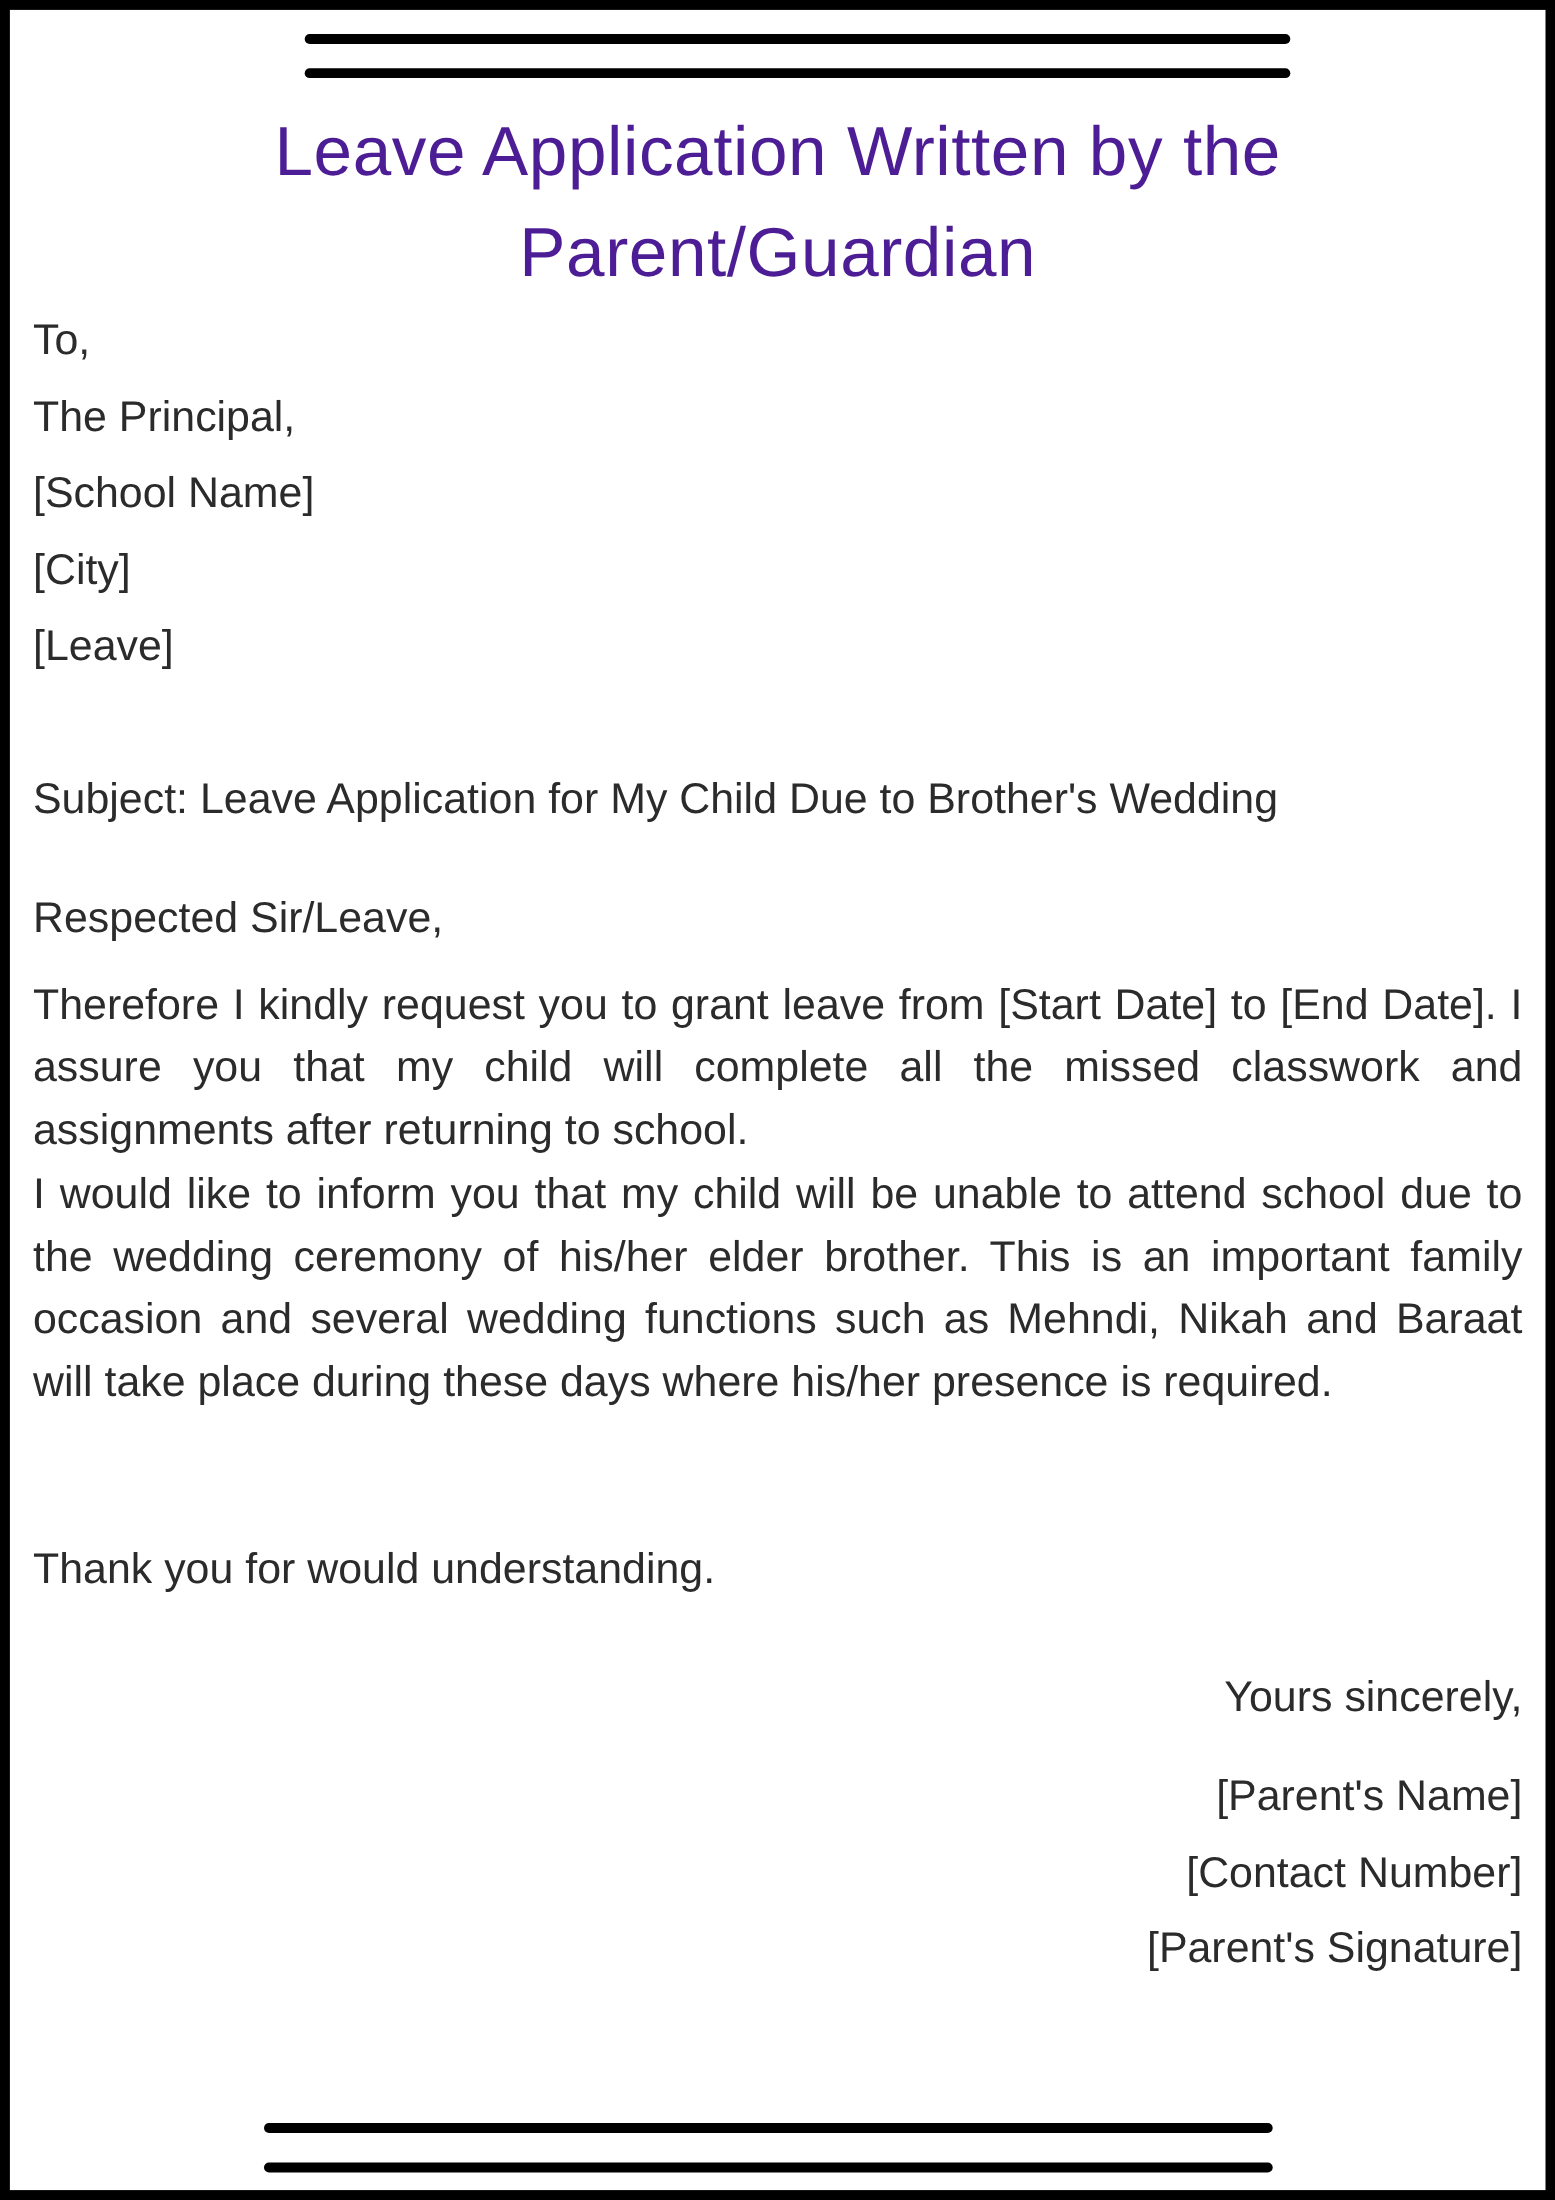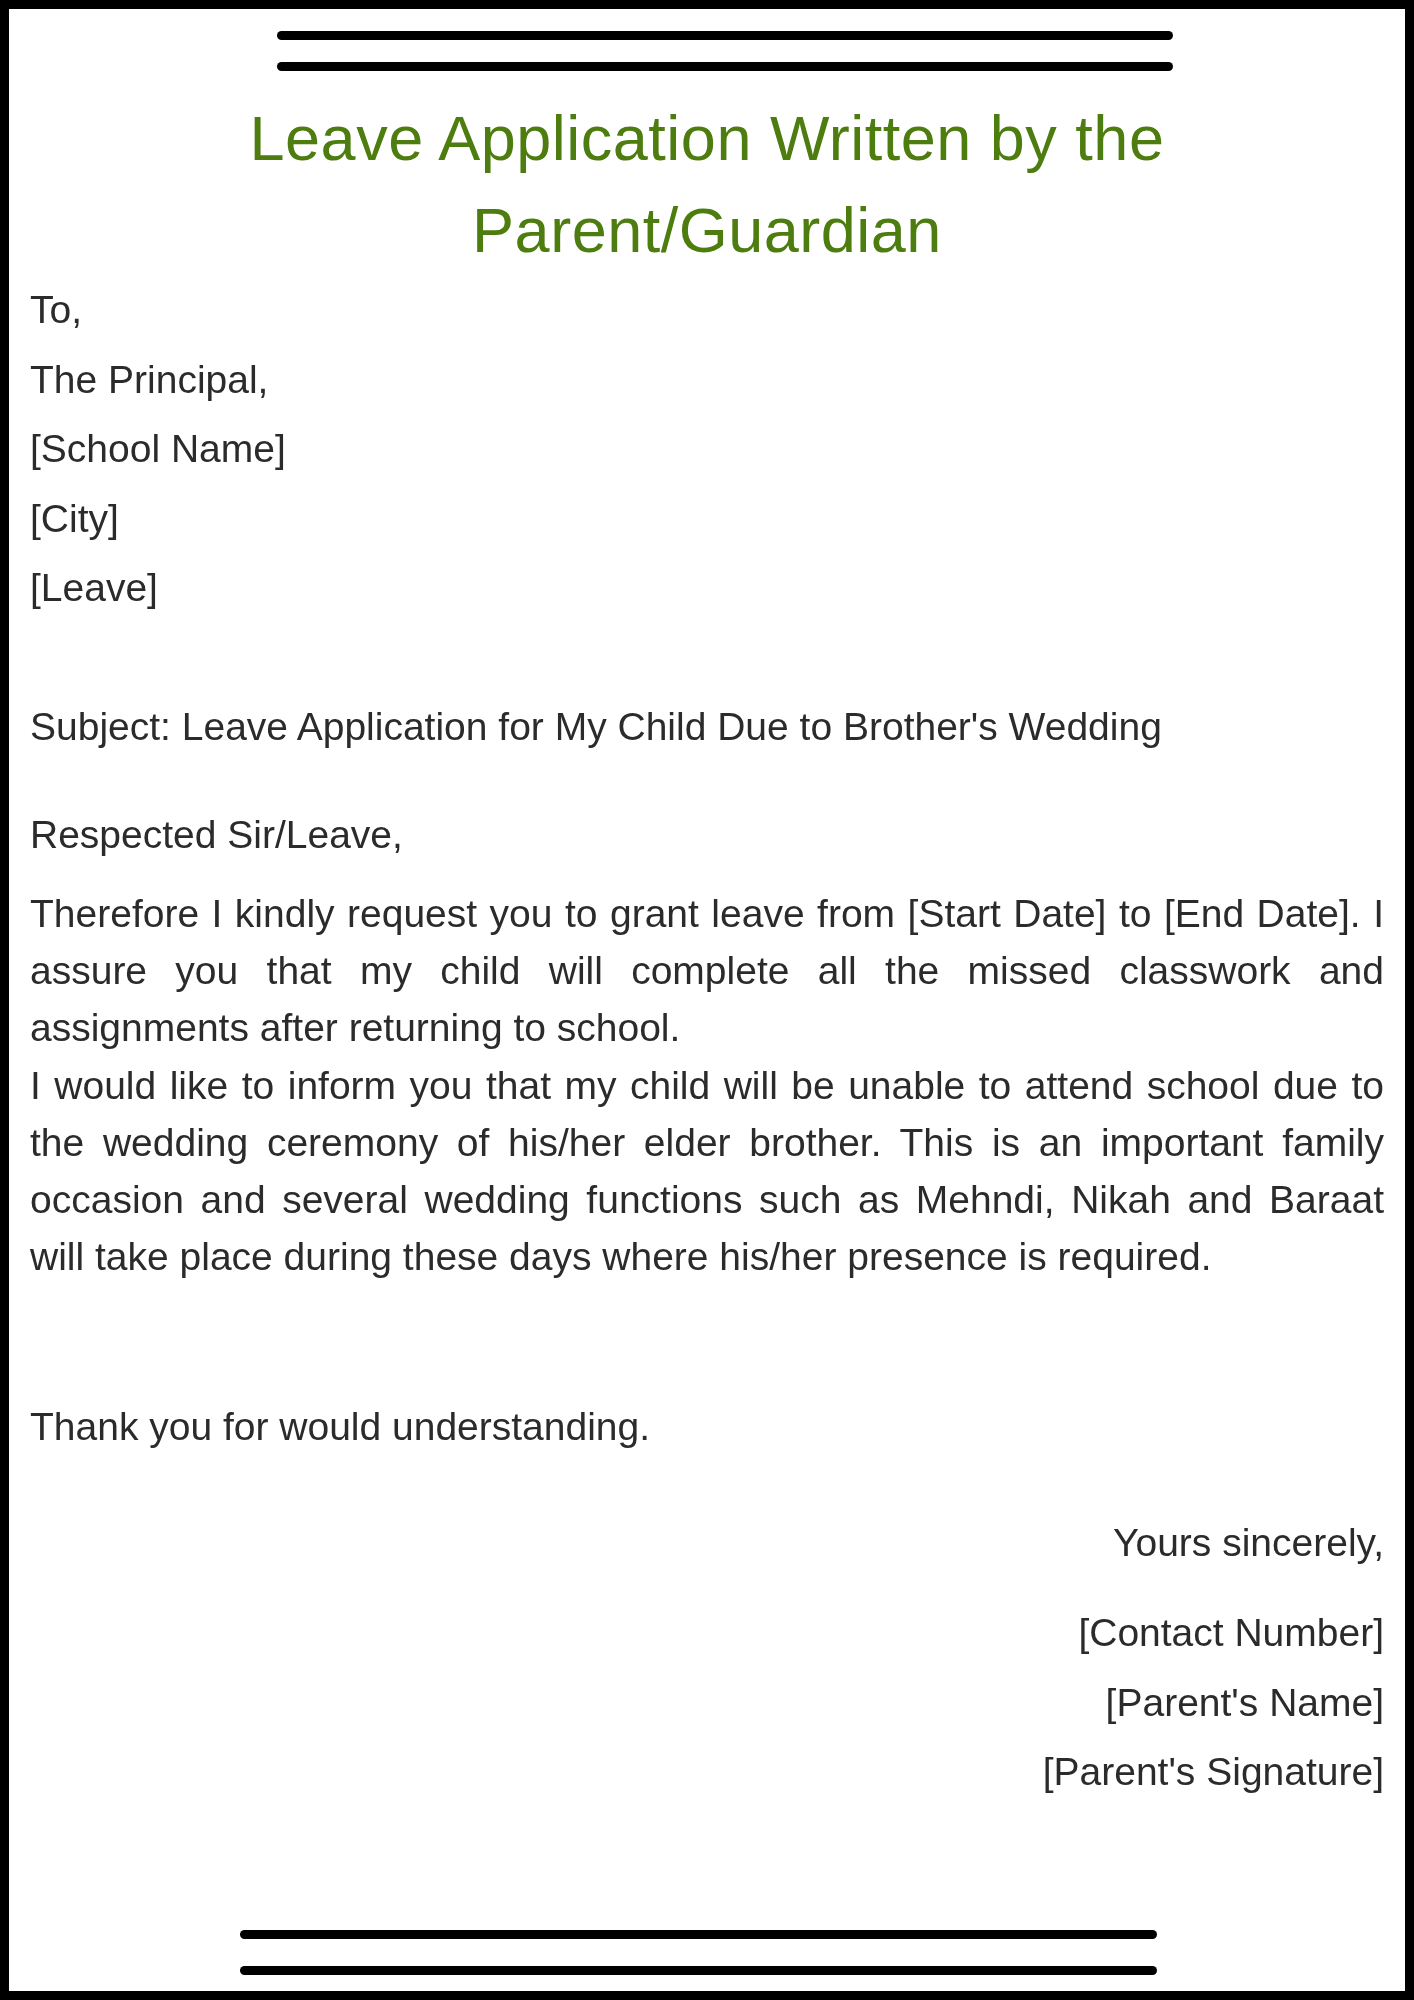--- a/index.html
+++ b/index.html
@@ -13,21 +13,21 @@
     position: absolute; left: 0; top: 0;
     width: 1414px; height: 2000px; box-sizing: border-box;
     border: 9px solid #000;
   }
   .rule {
     position: absolute; height: 9px; background: #000; border-radius: 5px;
   }
   .title {
     position: absolute; left: 0; width: 1414px; top: 92px;
     text-align: center; font-size: 63px; line-height: 92px;
-    letter-spacing: 0.5px; color: #4d7c0f; margin: 0; font-weight: normal;
+    letter-spacing: 0.5px; color: #4c1d95; margin: 0; font-weight: normal;
   }
   .block { position: absolute; left: 30px; width: 1354px; font-size: 39px; }
   .addr-line { line-height: 69.5px; height: 69.5px; white-space: nowrap; }
   .single { line-height: 50px; white-space: nowrap; }
   .para {
     text-align: justify; text-align-last: left;
     line-height: 57.2px; font-size: 39px; margin: 0;
   }
   .sign { position: absolute; right: 30px; text-align: right; font-size: 39px; }
   .sign-line { line-height: 69.5px; height: 69.5px; white-space: nowrap; }
@@ -59,19 +59,19 @@
 
 <div class="block" style="top:885px;">
   <p class="para">Therefore I kindly request you to grant leave from [Start Date] to [End Date]. I assure you that my child will complete all the missed classwork and assignments after returning to school.</p>
   <p class="para">I would like to inform you that my child will be unable to attend school due to the wedding ceremony of his/her elder brother. This is an important family occasion and several wedding functions such as Mehndi, Nikah and Baraat will take place during these days where his/her presence is required.</p>
 </div>
 
 <div class="block single" style="top:1402px;">Thank you for would understanding.</div>
 
 <div class="sign" style="top:1505px;margin-top:13px;">
   <div class="sign-line" style="height:80px; line-height:50px;">Yours sincerely,</div>
+  <div class="sign-line">[Parent's Name]</div>
   <div class="sign-line">[Contact Number]</div>
-  <div class="sign-line">[Parent's Name]</div>
   <div class="sign-line">[Parent's Signature]</div>
 </div>
 
 <div class="rule" style="left:240px; width:917px; top:1930px;"></div>
 <div class="rule" style="left:240px; width:917px; top:1966px;"></div>
 
 </body></html>

